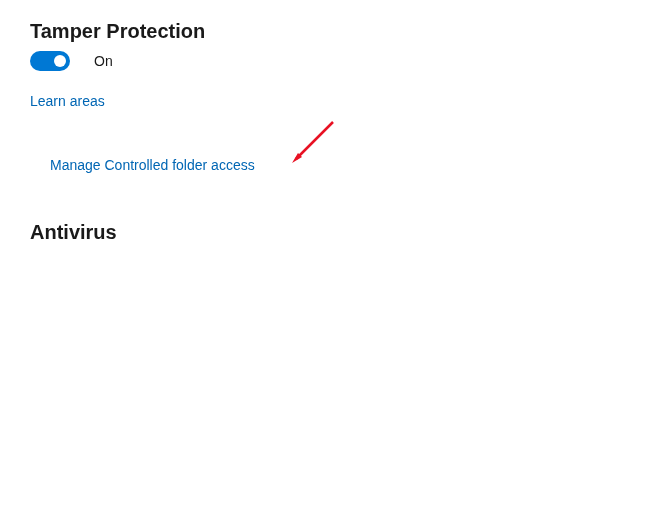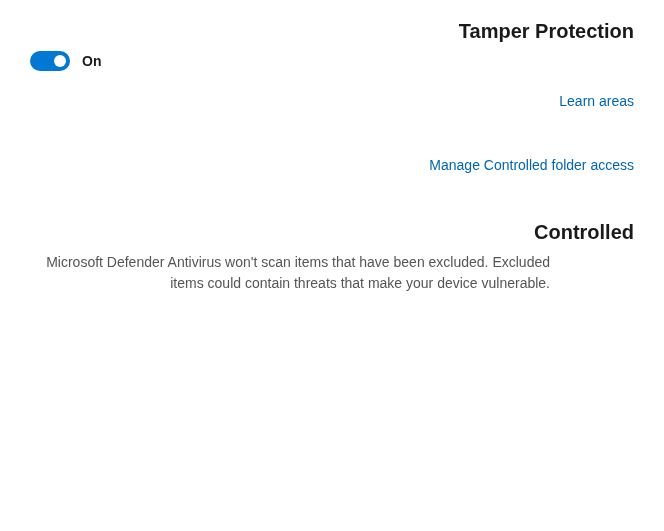--- a/index.html
+++ b/index.html
@@ -6,41 +6,39 @@
       margin: 0;
       padding: 20px 30px;
       font-family: 'Segoe UI', sans-serif;
       font-size: 14px;
       color: #1a1a1a;
       background: #fff;
       width: 604px;
     }
     .section {
       margin-bottom: 48px;
-      text-align: right;
     }
     .section-title {
       font-size: 20px;
       font-weight: 600;
       margin: 0 0 8px 0;
       color: #1a1a1a;
     }
     .section-desc {
       font-size: 14px;
       color: #555;
       margin: 0 0 20px 0;
       line-height: 1.5;
       max-width: 520px;
     }
     .toggle-row {
       display: flex;
       align-items: center;
-      gap: 12px;
+      gap: 24px;
       margin-bottom: 22px;
-      font-weight: bold;
     }
     .toggle {
       width: 40px;
       height: 20px;
       background: #0078d4;
       border-radius: 10px;
       position: relative;
       cursor: pointer;
     }
     .toggle-knob {
@@ -57,20 +55,21 @@
       color: #1a1a1a;
     }
     .link {
       color: #0066b4;
       font-size: 14px;
       cursor: pointer;
     }
     .arrow-container {
       position: relative;
       display: inline-block;
+      margin-left: 20px;
     }
     .arrow {
       position: absolute;
       left: 238px;
       top: -40px;
       pointer-events: none;
     }
   </style>
 </head>
 <body>
@@ -90,15 +89,14 @@
   <div class="arrow-container">
     <span class="link">Manage Controlled folder access</span>
     <svg class="arrow" width="50" height="50" viewBox="0 0 50 50">
       <line x1="45" y1="5" x2="8" y2="42" stroke="#e81123" stroke-width="2.5"></line>
       <polygon points="4,46 14,40 10,36" fill="#e81123"></polygon>
     </svg>
   </div>
 </div>
 
 <div class="section">
-  <h2 class="section-title">Controlled</h2>
-  <p class="section-desc">Microsoft Defender Antivirus won't scan items that have been excluded. Excluded items could contain threats that make your device vulnerable.</p>
+  <h2 class="section-title">Antivirus</h2>
 </div>
 
 </body></html>

